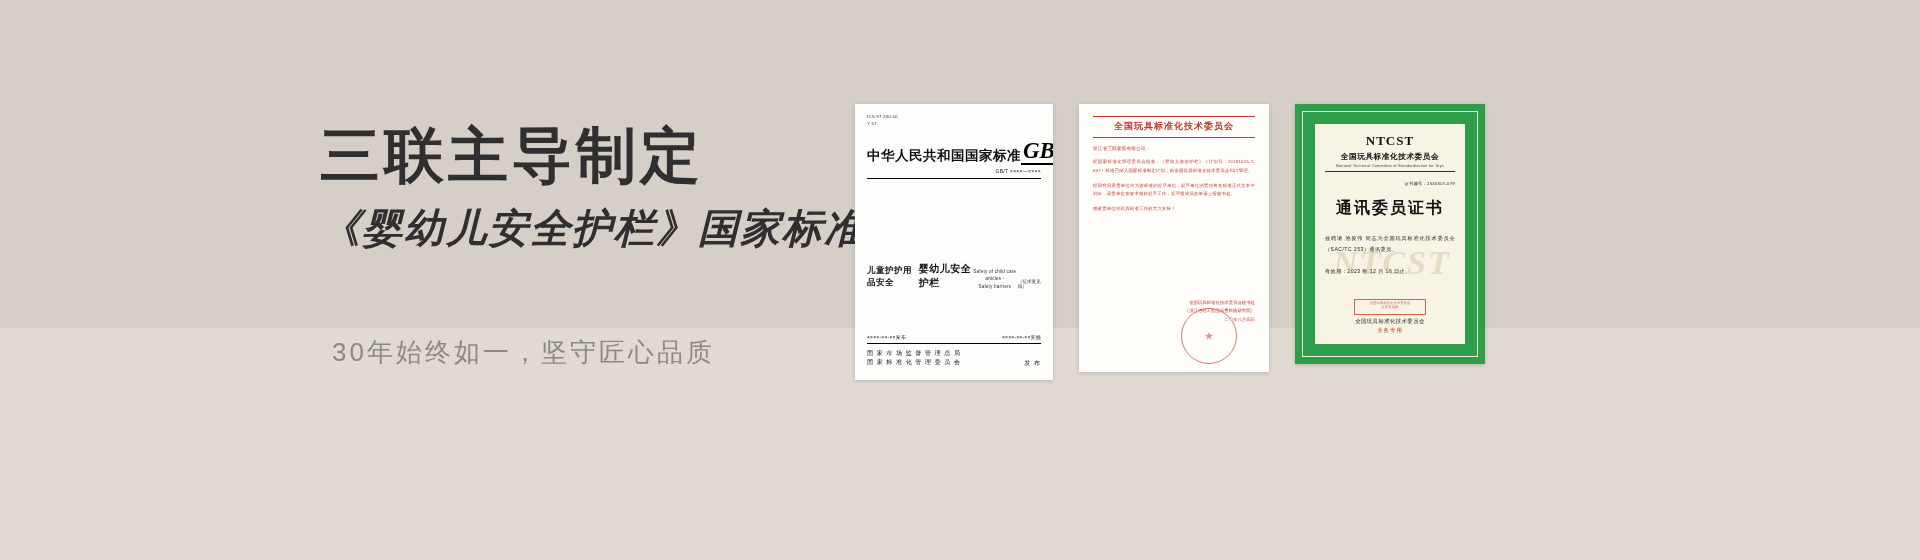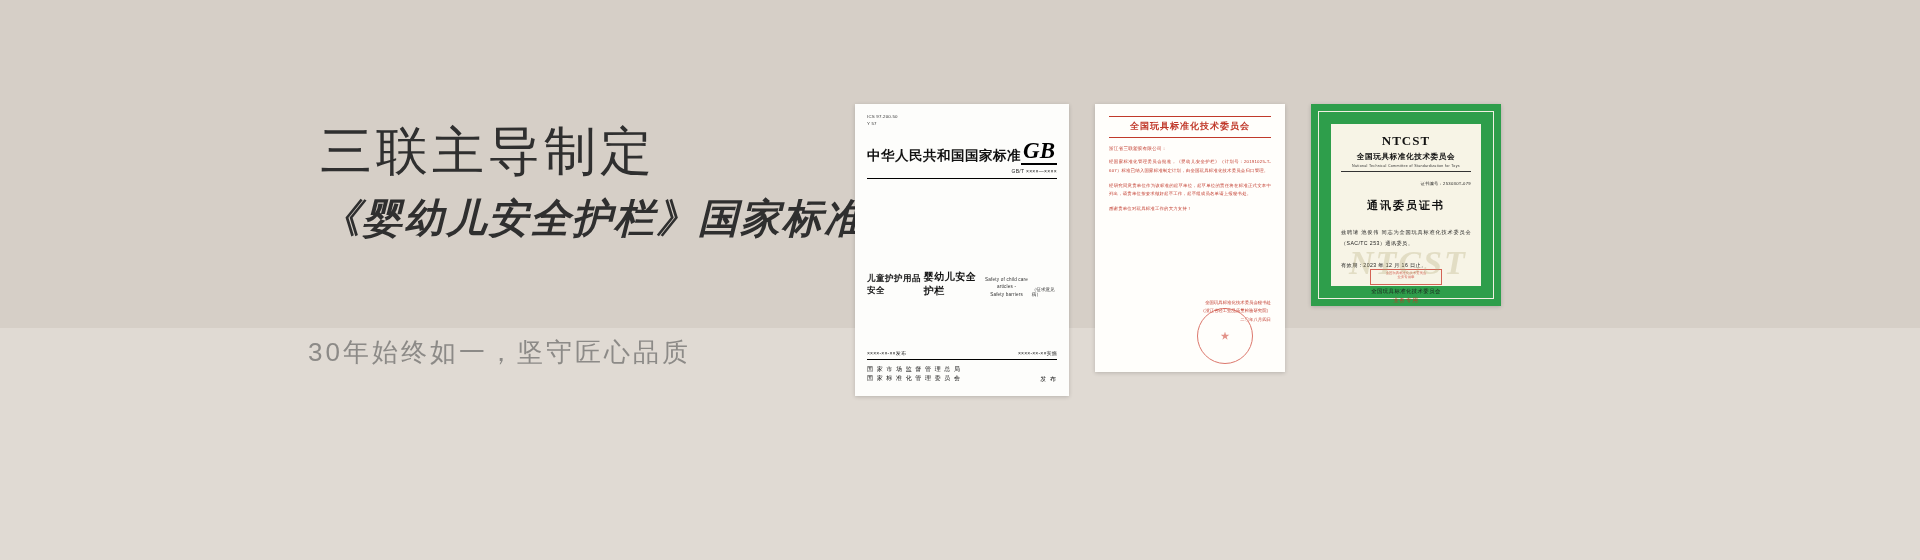--- a/index.html
+++ b/index.html
@@ -35,41 +35,41 @@
   }
 
   
   .text-block {
     position: absolute;
     left: 320px;
     top: 120px;
     width: 560px;
   }
   .headline-1 {
-    font-size: 52px;
-    font-weight: normal;
+    font-size: 60px;
+    font-weight: bold;
     color: #2f2f2f;
     letter-spacing: 4px;
     line-height: 1.2;
     margin: 0 0 10px 0;
     white-space: nowrap;
   }
   .headline-2 {
     font-size: 40px;
     font-weight: bold;
     color: #2f2f2f;
     letter-spacing: 2px;
     line-height: 1.3;
     margin: 0;
     white-space: nowrap;
     font-style: italic;
   }
   .subline {
     position: absolute;
-    left: 308px;
+    left: 332px;
     top: 335px;
     font-size: 26px;
     color: #8c8a87;
     letter-spacing: 3px;
     white-space: nowrap;
   }
 
   
   .certs {
     position: absolute;
@@ -84,21 +84,21 @@
     background: #fff;
     box-shadow: 0 1px 4px rgba(0,0,0,0.18);
     position: relative;
     overflow: hidden;
   }
 
   
   .cert-1 {
     width: 190px;
     height: 268px;
-    padding: 12px;
+    padding: 4px;
     background: #fdfdfb;
   }
   .c1-inner {
     position: absolute;
     inset: 10px 12px 12px 12px;
     display: flex;
     flex-direction: column;
   }
   .c1-code {
     font-size: 4.4px;
@@ -271,21 +271,21 @@
     height: 9px;
     margin: -4.5px 0 0 -4.5px;
     background: #cf4a3c;
     clip-path: polygon(50% 0%, 61% 35%, 98% 35%, 68% 57%, 79% 91%, 50% 70%, 21% 91%, 32% 57%, 2% 35%, 39% 35%);
     opacity: 0.8;
   }
 
   
   .cert-3 {
     width: 190px;
-    height: 202px;
+    height: 260px;
     background: #2e9e4b;
     padding: 0;
   }
   .c3-frame {
     position: absolute;
     inset: 7px;
     border: 1.5px solid #f2efe2;
     background: #2e9e4b;
   }
   .c3-paper {
@@ -325,21 +325,21 @@
     margin-bottom: 9px;
   }
   .c3-no {
     align-self: flex-end;
     font-size: 4.2px;
     color: #222;
     margin-bottom: 12px;
     letter-spacing: 0.3px;
   }
   .c3-title {
-    font-size: 11px;
+    font-size: 16px;
     font-weight: bold;
     color: #111;
     letter-spacing: 2px;
     margin-bottom: 14px;
   }
   .c3-body {
     font-size: 5.2px;
     color: #1a1a1a;
     line-height: 2.2;
     text-align: justify;

